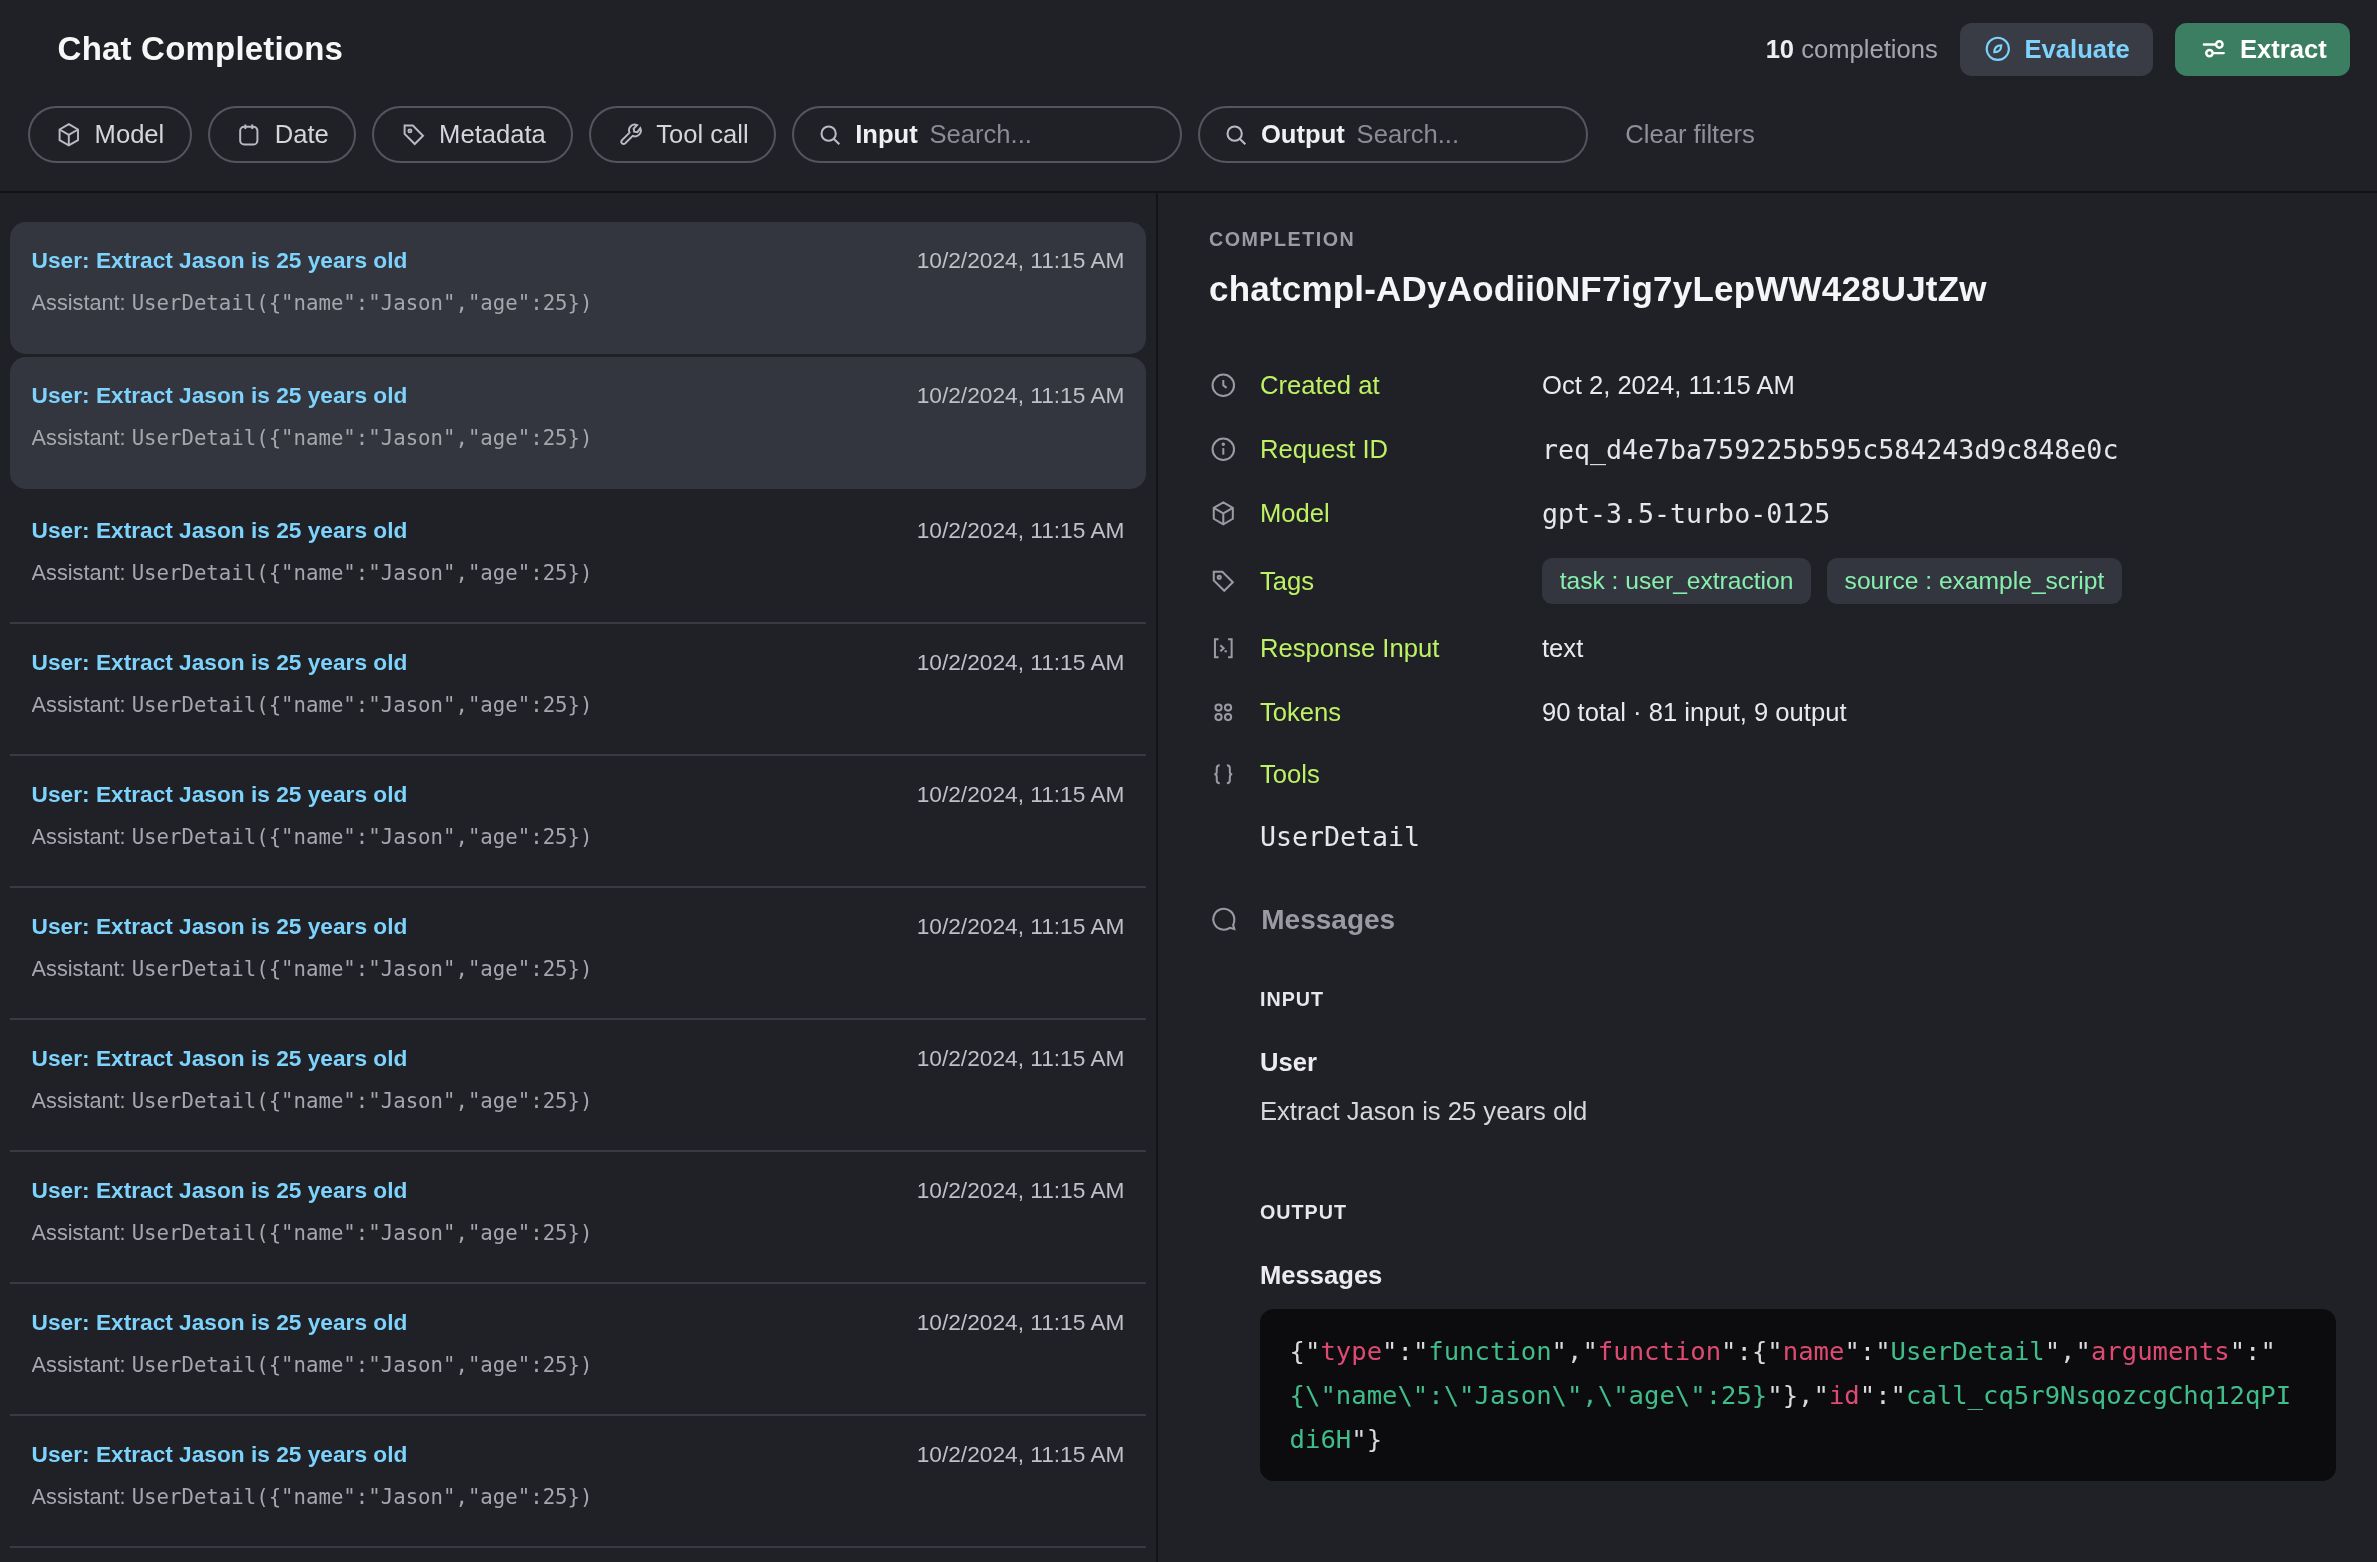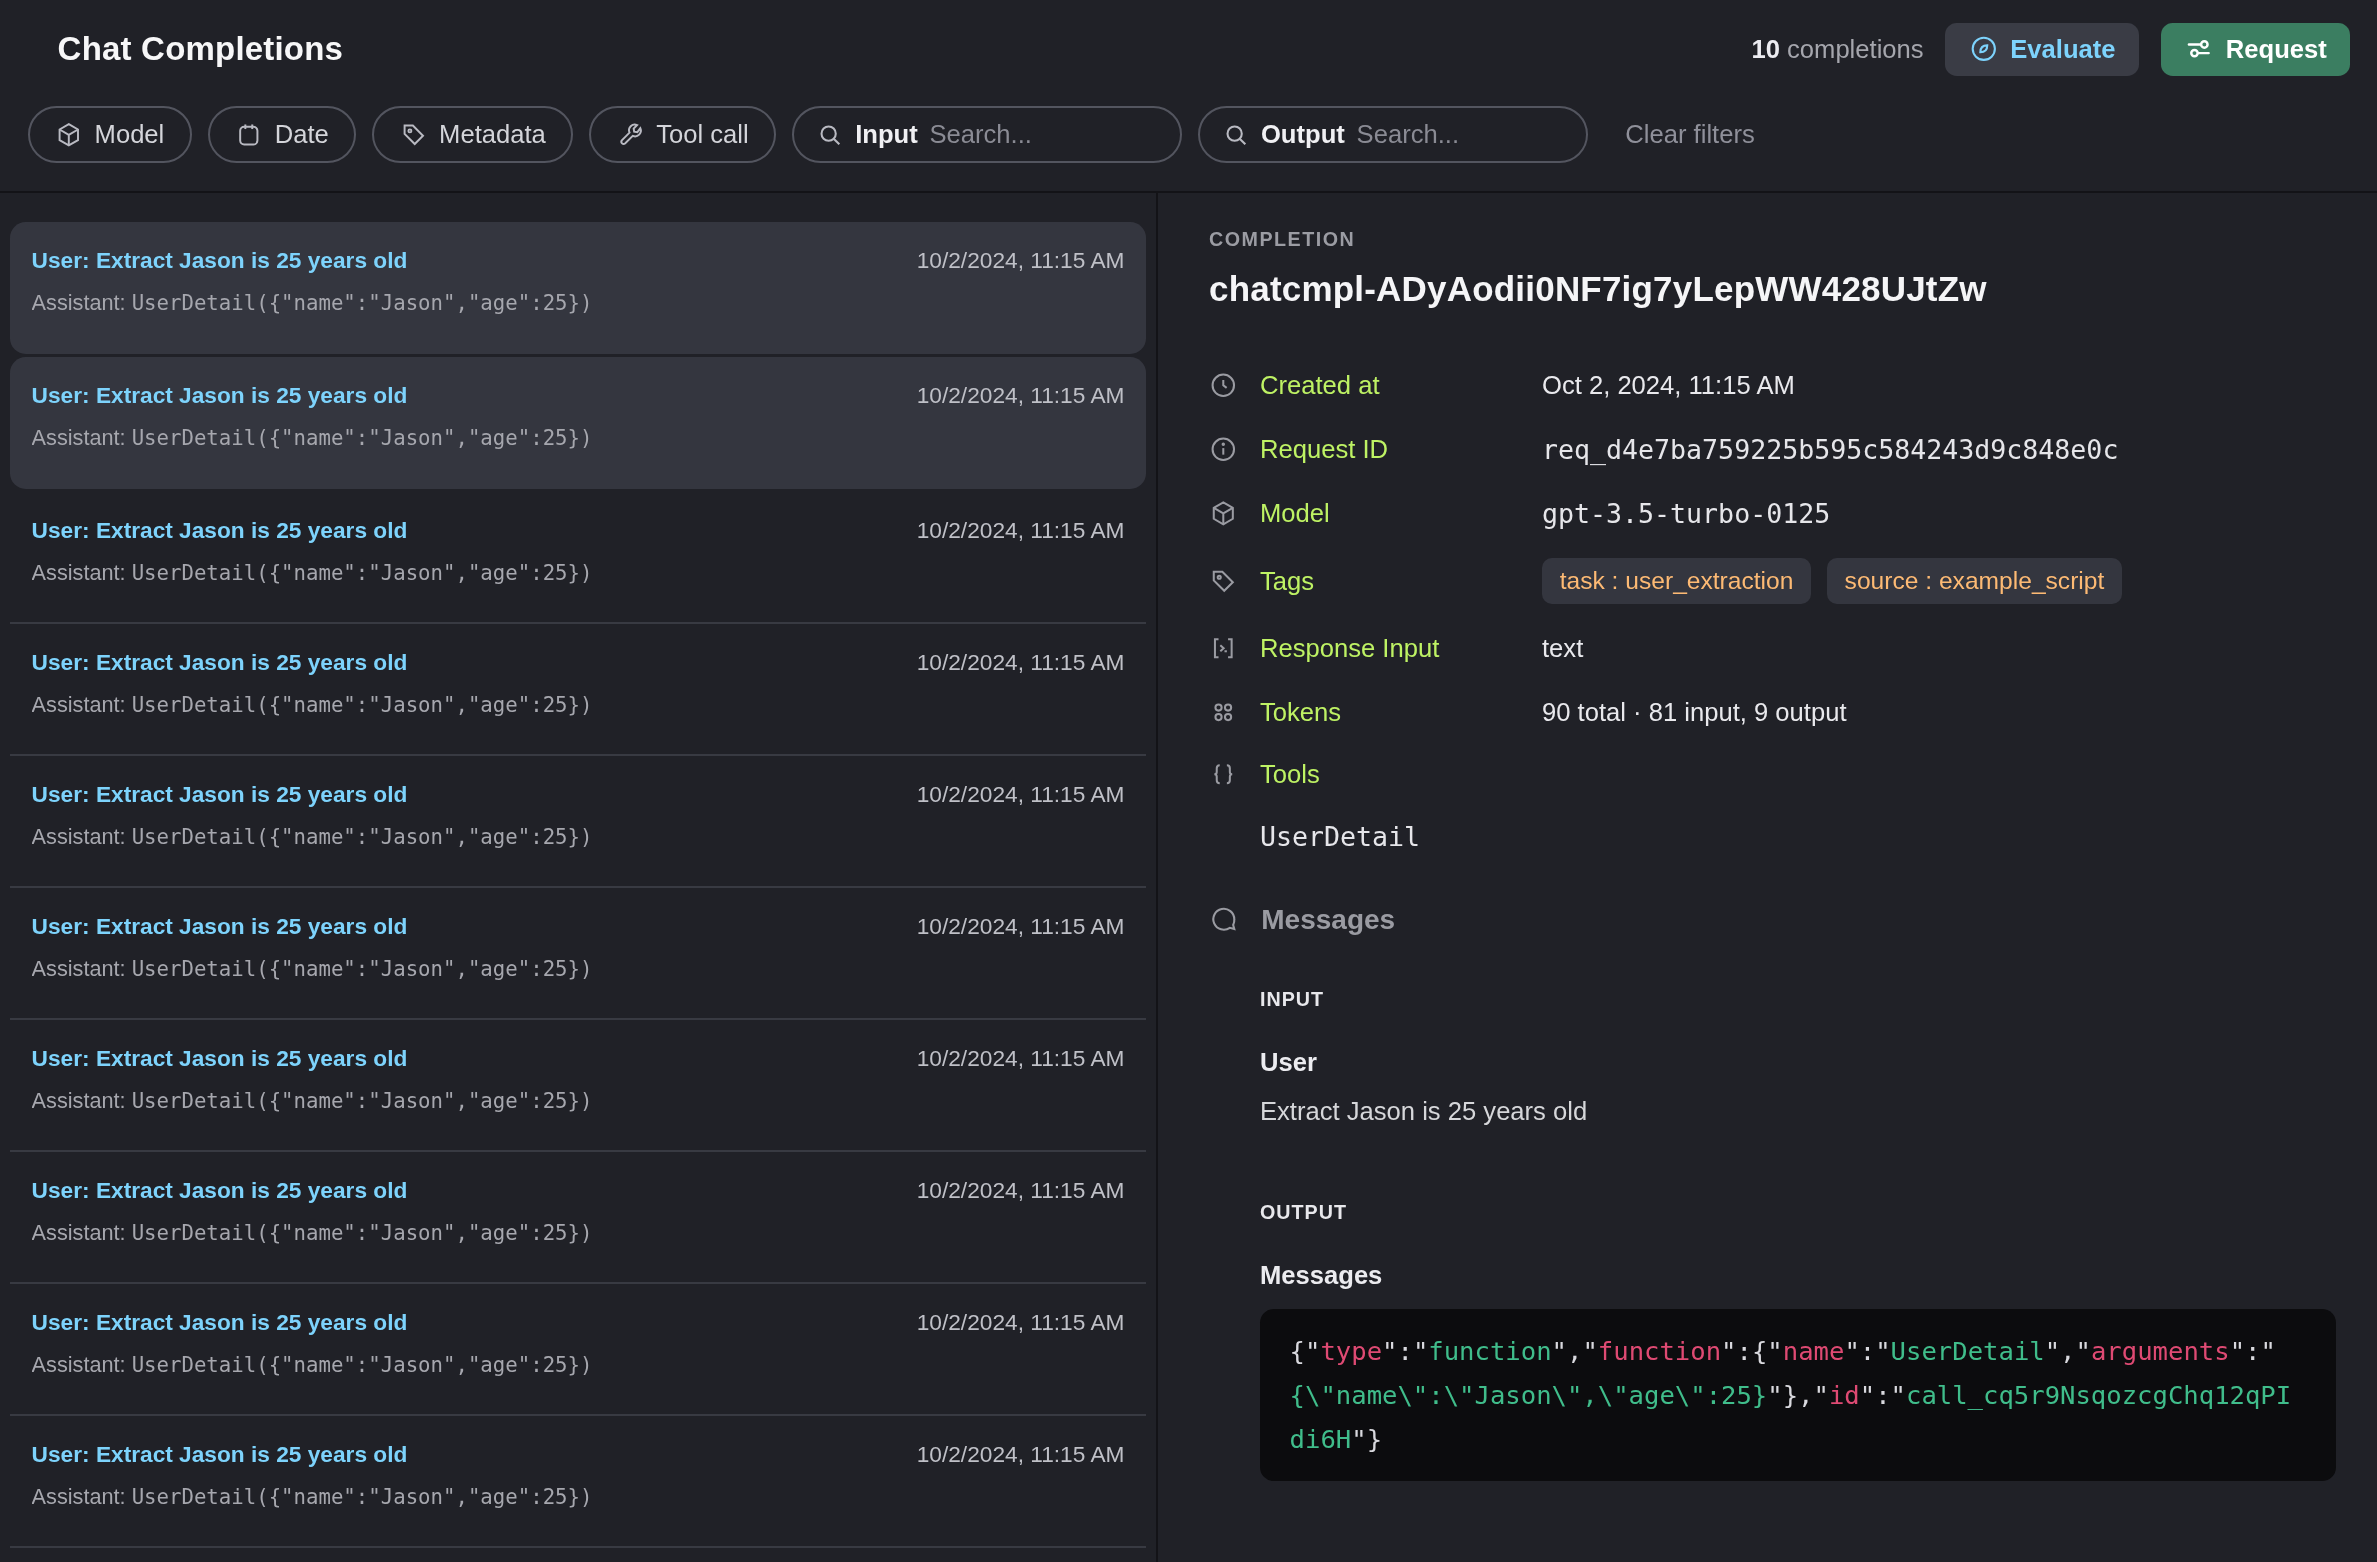--- a/index.html
+++ b/index.html
@@ -55,21 +55,21 @@
   .detail-pane { flex:1; padding:35px 43px 0 51px; overflow:hidden; }
   .eyebrow { font-size:19.7px; font-weight:600; letter-spacing:1.5px; color:#9b9ca3; }
   .completion-id { margin-top:17.7px; font-size:35px; font-weight:700; color:#f5f5f7; letter-spacing:0.2px; }
   .details { margin-top:45px; }
   .detail-row { display:grid; grid-template-columns:51px 282px 1fr; align-items:center; min-height:64px; }
   .detail-row svg { width:28.6px; height:28.6px; color:#9a9ba2; }
   .detail-label { font-size:25.6px; color:#bef264; }
   .detail-value { font-size:25.6px; color:#e9e9ed; }
   .detail-value.mono { font-size:26.6px; color:#e6e6ea; }
   .tag-badges { display:flex; gap:15.8px; }
-  .badge { background:#34363f; border-radius:9.9px; padding:8.9px 17.7px; font-size:24.6px; color:#fdba74; }
+  .badge { background:#34363f; border-radius:9.9px; padding:8.9px 17.7px; font-size:24.6px; color:#86efac; }
   .tool-sub { margin:9.9px 0 3.9px 51px; font-size:26.6px; color:#e6e6ea; height:47px; display:flex; align-items:center; }
 
   .messages-header { display:flex; align-items:center; gap:22.7px; margin-top:29.6px; min-height:59px; }
   .messages-header svg { width:29.6px; height:29.6px; color:#9a9ba2; }
   .messages-label { font-size:28px; color:#9a9ba2;font-weight:bold; }
   .messages-body { margin-left:51px; }
   .io-label { margin-top:39px; font-size:19.7px; font-weight:700; letter-spacing:1px; color:#e8e8ec; }
   .role-label { margin-top:37px; font-size:25.6px; font-weight:700; color:#ececf0; }
   .message-text { margin-top:19.7px; font-size:25.6px; color:#d6d7da; }
   .io-label.output { margin-top:75px; }
@@ -101,21 +101,21 @@
       </button>
       <button class="btn btn-distill">
         <span style="display:flex">
             <svg viewBox="0 0 24 24" fill="none" stroke="currentColor" stroke-width="2" stroke-linecap="round">
               <line x1="4" y1="8.5" x2="13" y2="8.5"></line>
               <circle cx="16.5" cy="8.5" r="2.6"></circle>
               <circle cx="8.5" cy="15.5" r="2.6"></circle>
               <line x1="12" y1="15.5" x2="20" y2="15.5"></line>
             </svg>
           </span>
-        <span>Request</span>
+        <span>Extract</span>
       </button>
     </div>
   </div>
 
   <div class="filter-bar">
     <button class="pill">
       <span style="display:flex">
           <svg viewBox="0 0 24 24" fill="none" stroke="currentColor" stroke-width="1.7">
             <path d="M12 2.8l8 4.6v9.2l-8 4.6-8-4.6V7.4l8-4.6z"></path>
             <path d="M12 12l8-4.6M12 12L4 7.4M12 12v9.2"></path>

